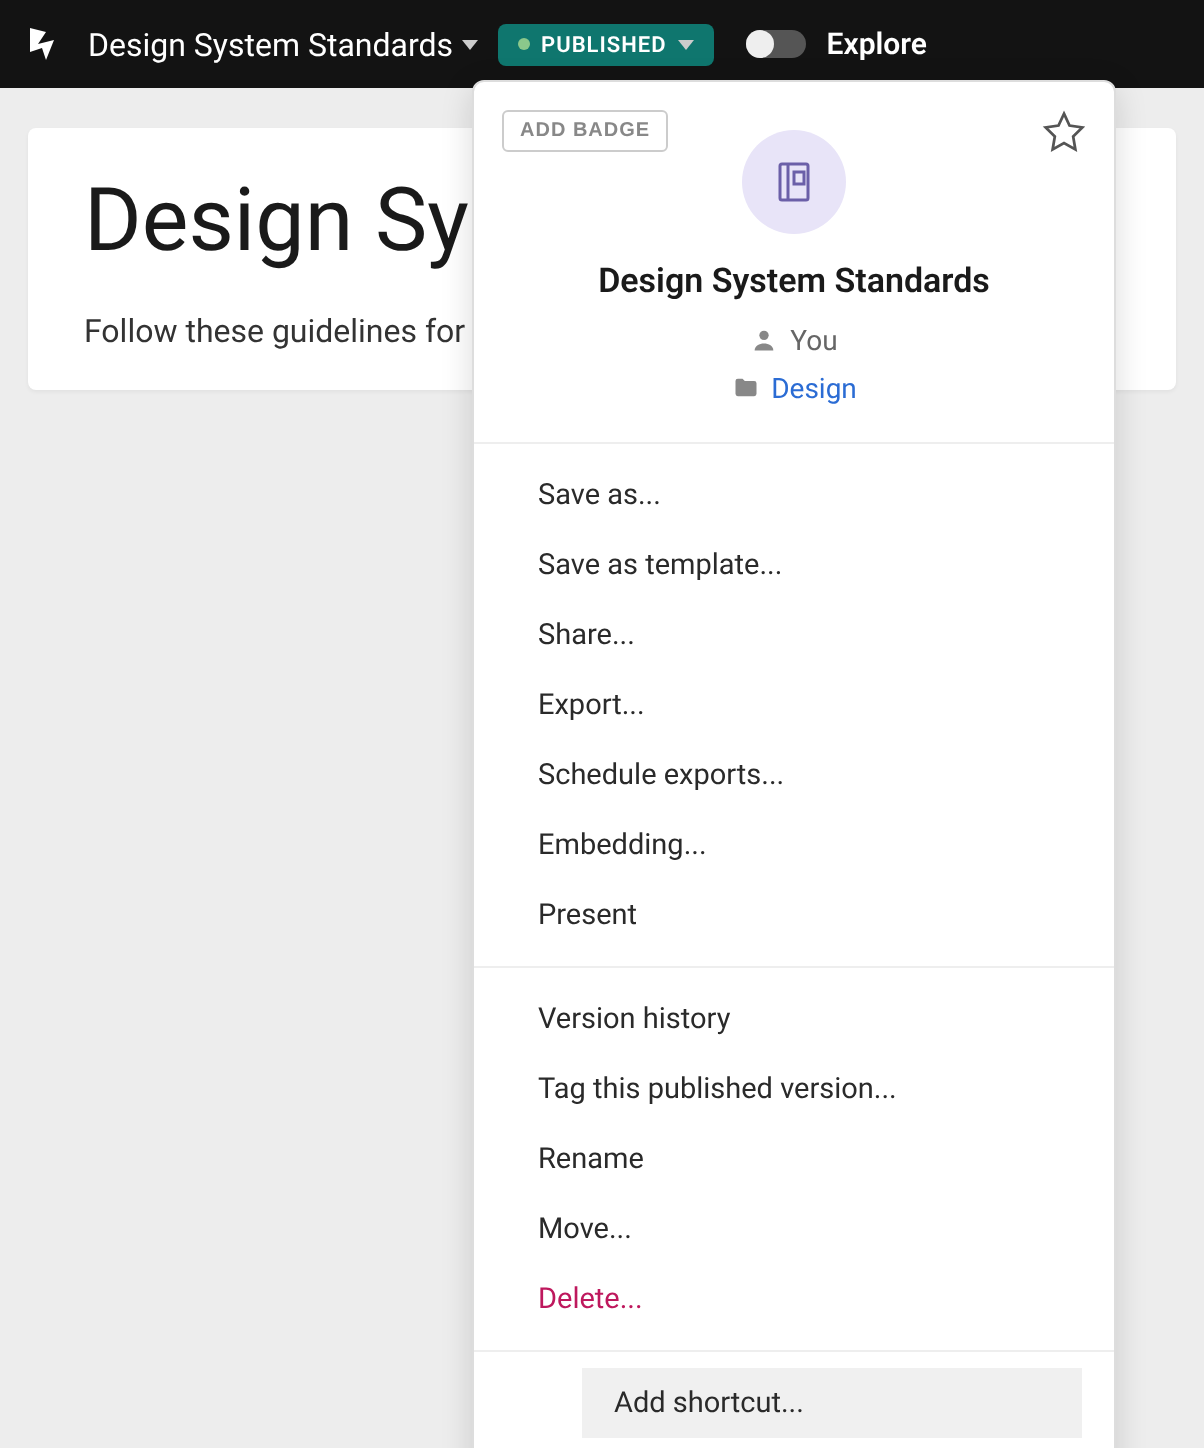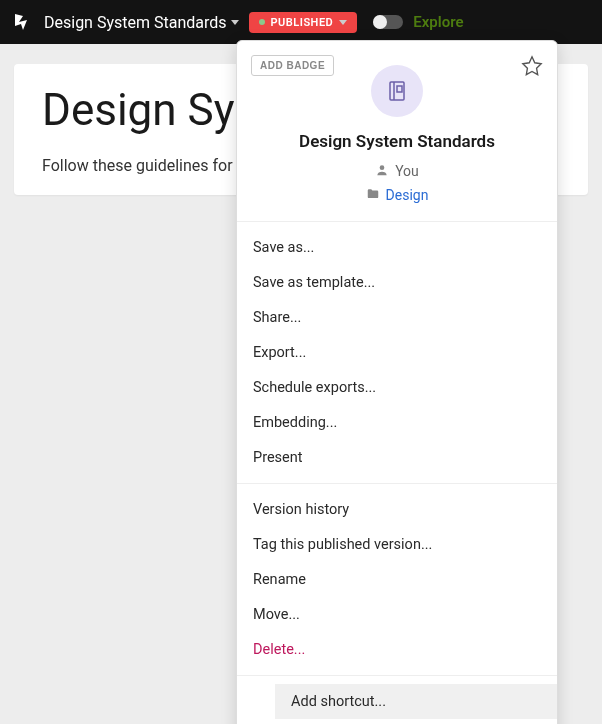--- a/index.html
+++ b/index.html
@@ -40,21 +40,21 @@
     }
     .chevron-down {
       width: 0;
       height: 0;
       border-left: 4px solid transparent;
       border-right: 4px solid transparent;
       border-top: 5px solid #ccc;
       display: inline-block;
     }
     .published-badge {
-      background: #ef4444;
+      background: #0f766e;
       color: #fff;
       padding: 4px 10px;
       border-radius: 4px;
       font-size: 11px;
       font-weight: 600;
       letter-spacing: 0.5px;
       display: flex;
       align-items: center;
       gap: 6px;
     }
@@ -76,21 +76,21 @@
       width: 14px;
       height: 14px;
       background: #eee;
       border-radius: 50%;
       position: absolute;
       left: 0;
     }
     .explore-label {
       font-size: 15px;
       font-weight: 600;
-      color: #4d7c0f;
+      color: #ffffff;
     }
     .page-content {
       padding: 20px 28px;
       background: #fff;
       margin: 20px 14px;
       border-radius: 4px;
       box-shadow: 0 1px 2px rgba(0,0,0,0.05);
     }
     .page-title {
       font-size: 44px;
@@ -165,21 +165,21 @@
     .header-meta-row {
       display: flex;
       align-items: flex-start;
       gap: 6px;
       color: #666;
     }
     .header-meta-link {
       color: #2b6cd4;
     }
     .menu-section {
-      padding: 8px 0;
+      padding: 8px 16px;
       border-bottom: 1px solid #eee;
     }
     .menu-section:last-child {
       border-bottom: none;
     }
     .menu-item {
       padding: 9px 16px;
       font-size: 14.5px;
       color: #2a2a2a;
       cursor: pointer;

